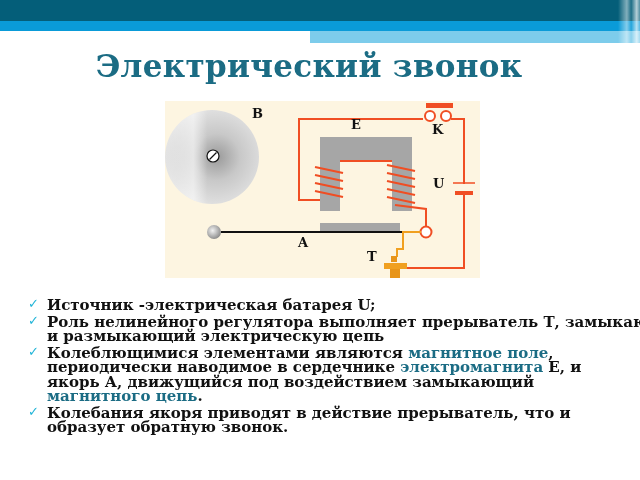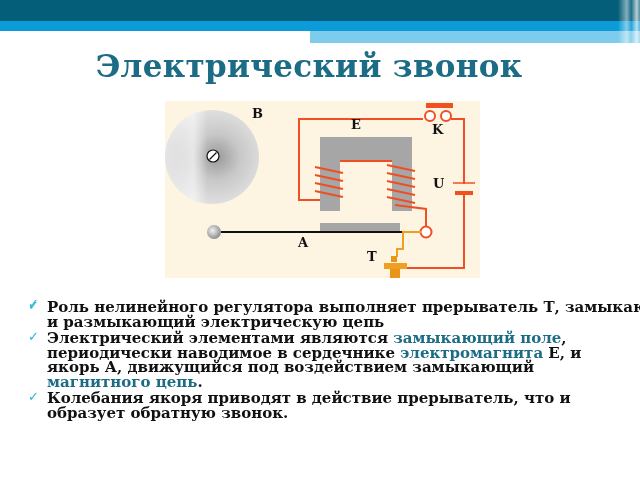--- a/index.html
+++ b/index.html
@@ -137,26 +137,27 @@
   <span class="label" style="left:186px; top:16px;">E</span>
   <span class="label" style="left:267px; top:21px;">K</span>
   <span class="label" style="left:268px; top:75px;">U</span>
   <span class="label" style="left:133px; top:134px;">A</span>
   <span class="label" style="left:202px; top:148px;">T</span>
 </div>
 
 <ul class="bullets">
   <li>
     <span class="check">✓</span>
+    <span>Источник -электрическая батарея U;</span>
   </li>
   <li class="nowrap" style="white-space:normal; width:640px;">
     <span class="check">✓</span>
     <span>Роль нелинейного регулятора выполняет прерыватель Т, замыкающий и размыкающий электрическую цепь</span>
   </li>
   <li style="width:560px;">
     <span class="check">✓</span>
-    <span>Электрический элементами являются </span><span class="hl">замыкающий поле</span><span>, периодически наводимое в сердечнике </span><span class="hl">электромагнита</span><span> Е, и якорь А, движущийся под воздействием замыкающий </span><span class="hl">магнитного цепь</span><span>.</span>
+    <span>Колеблющимися элементами являются </span><span class="hl">магнитное поле</span><span>, периодически наводимое в сердечнике </span><span class="hl">электромагнита</span><span> Е, и якорь А, движущийся под воздействием замыкающий </span><span class="hl">магнитного цепь</span><span>.</span>
   </li>
   <li style="width:580px;">
     <span class="check">✓</span>
     <span>Колебания якоря приводят в действие прерыватель, что и образует обратную звонок.</span>
   </li>
 </ul>
 
 </body></html>

